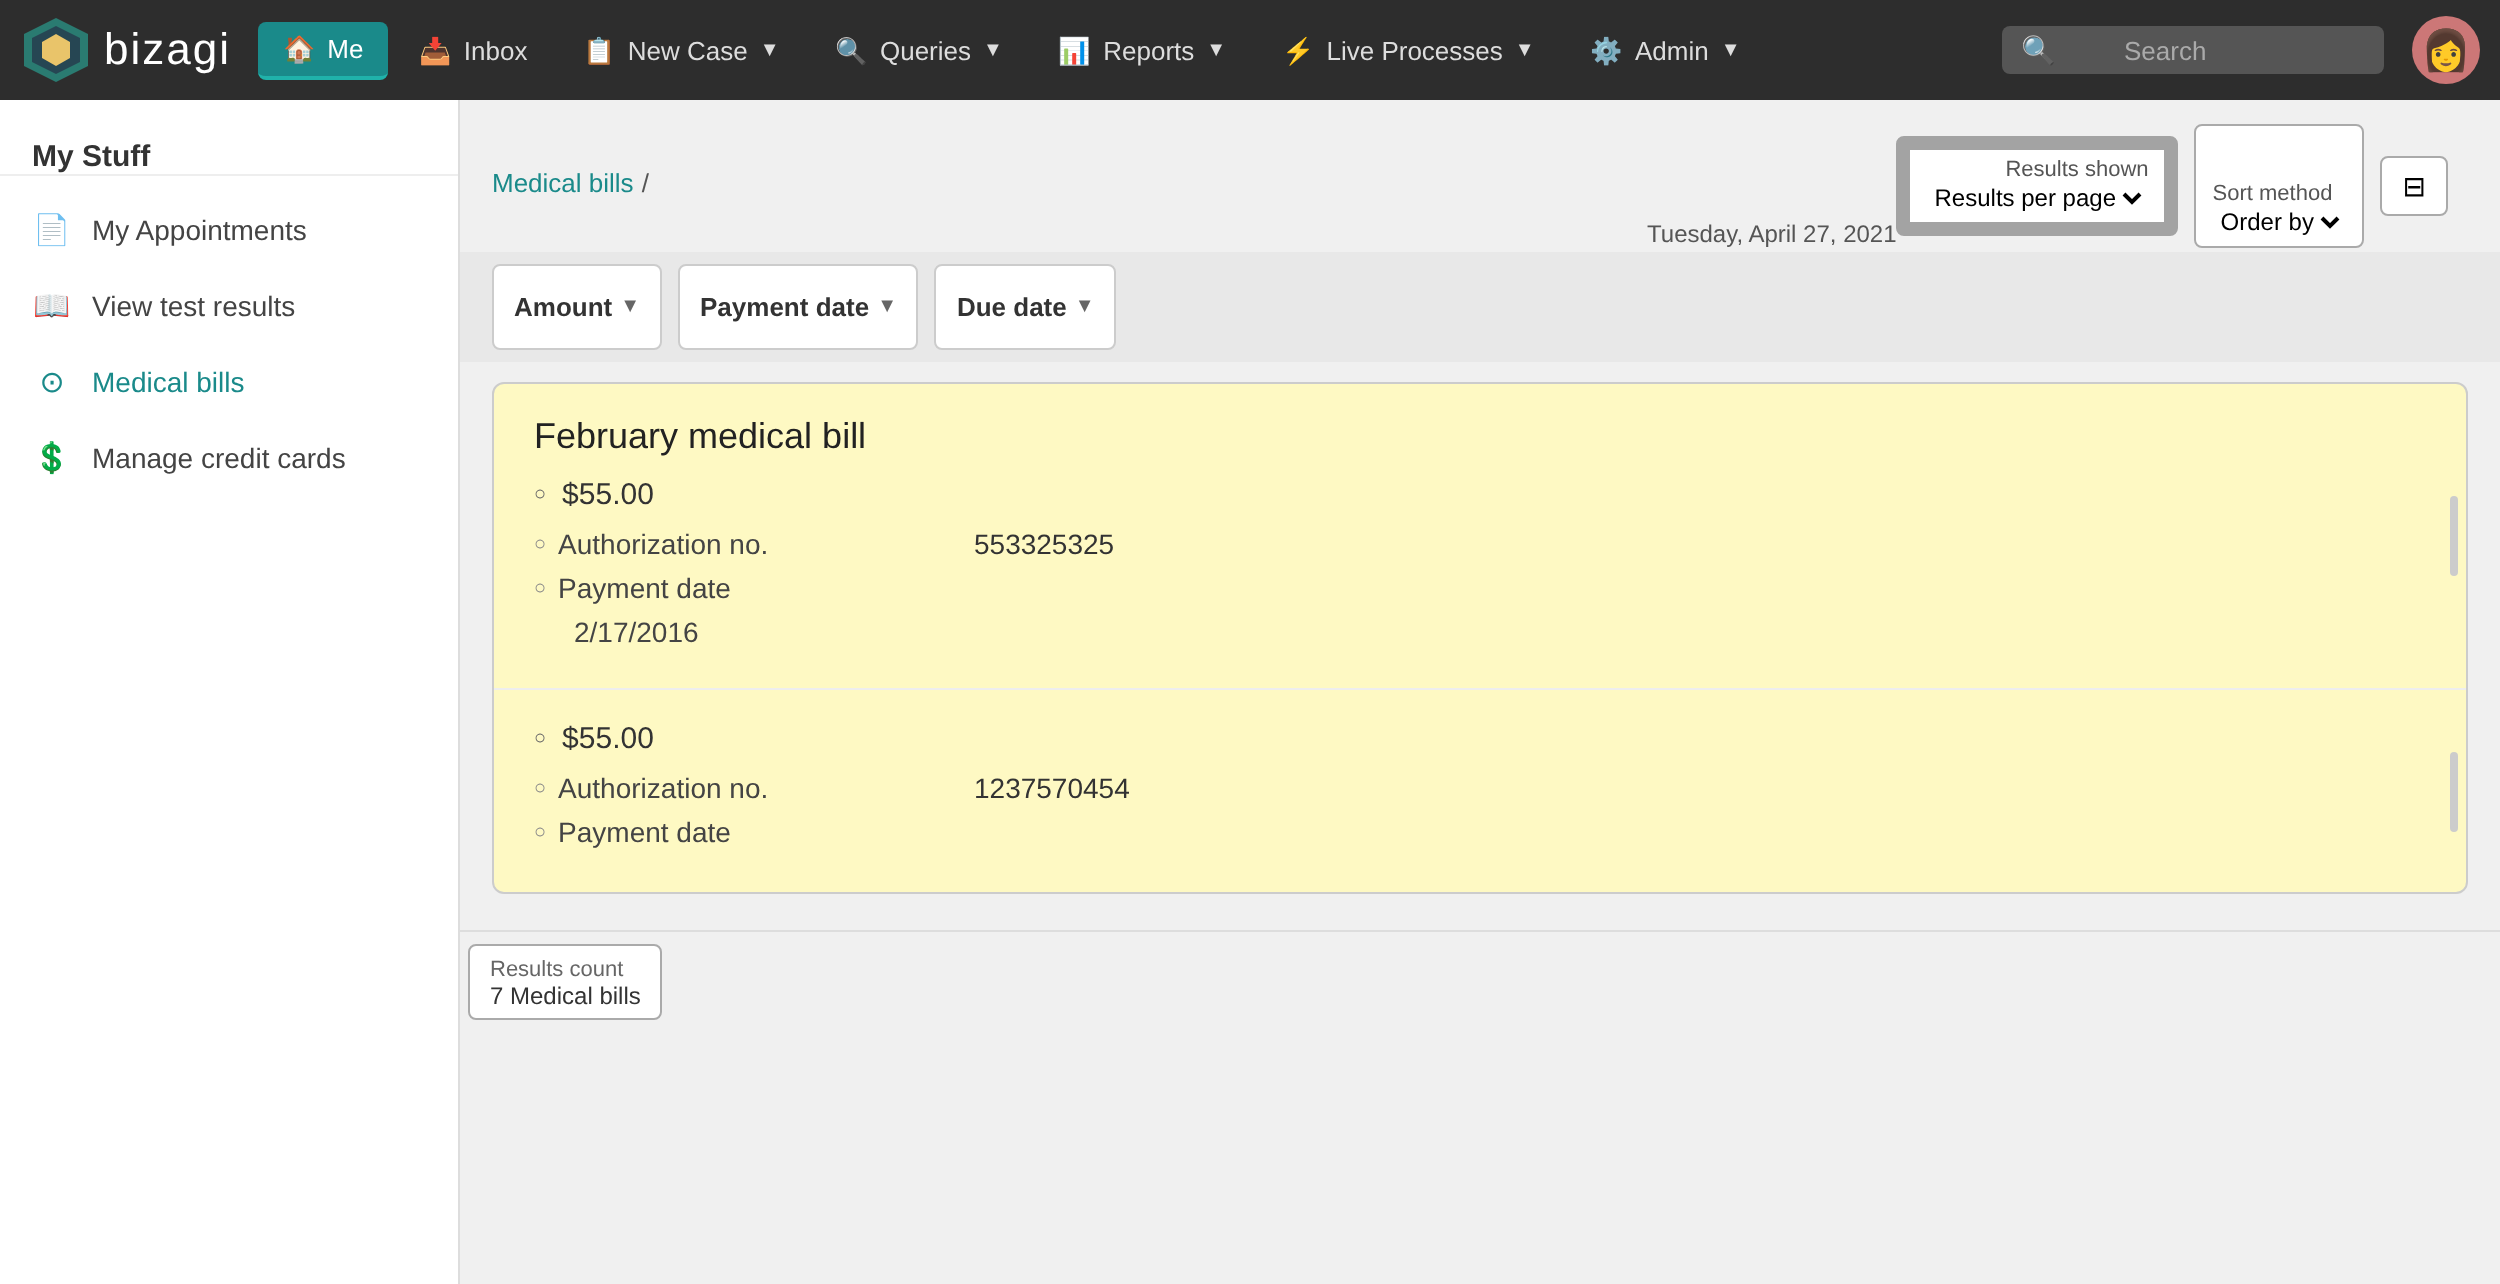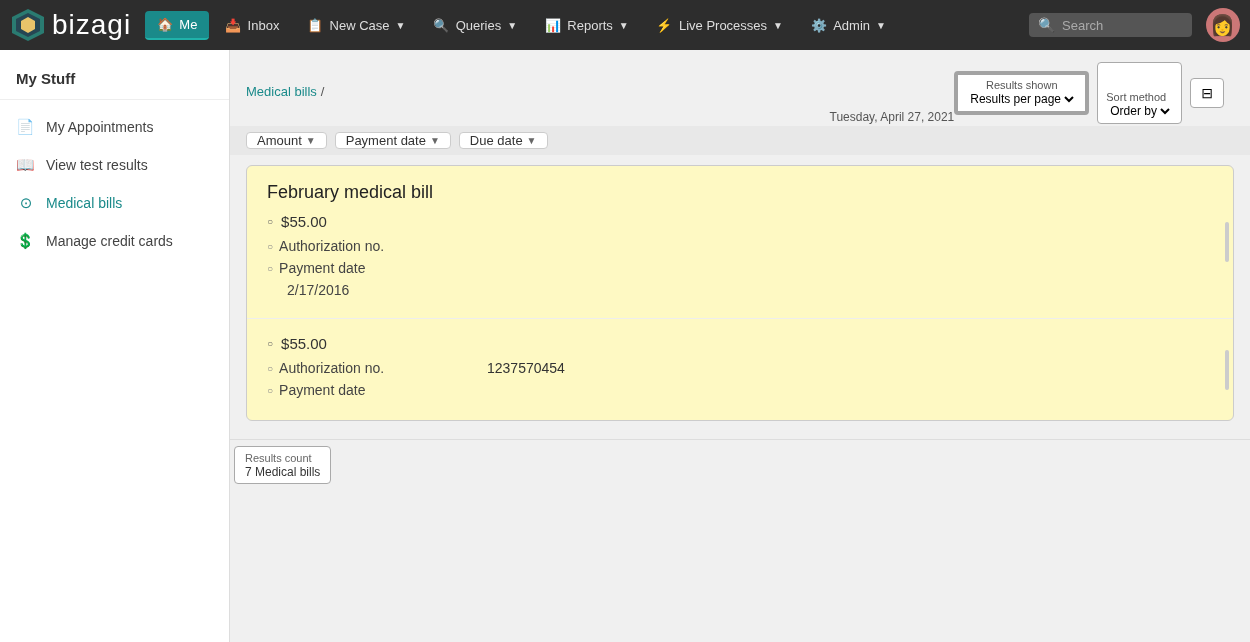--- a/index.html
+++ b/index.html
@@ -19,21 +19,21 @@
       align-items: center;
       margin-right: 10px;
       gap: 6px;
     }
     .logo-icon {
       width: 36px;
       height: 36px;
     }
     .logo-text {
       color: white;
-      font-size: 28px;
+      font-size: 22px;
       font-weight: 300;
       letter-spacing: 1px;
     }
     .nav-item {
       color: #ddd;
       padding: 6px 12px;
       border-radius: 4px;
       cursor: pointer;
       display: flex;
       align-items: center;
@@ -57,20 +57,21 @@
       gap: 6px;
       min-width: 160px;
     }
     .search-area input {
       background: transparent;
       border: none;
       outline: none;
       color: #f0abfc;
       font-size: 13px;
       width: 120px;
+      margin-left: 28px;
     }
     .search-area input::placeholder { color: #aaa; }
     .avatar {
       width: 34px;
       height: 34px;
       border-radius: 50%;
       background: #c77;
       margin-left: 10px;
       overflow: hidden;
       display: flex;
@@ -90,21 +91,21 @@
       width: 230px;
       background: white;
       border-right: 1px solid #ddd;
       padding: 16px 0;
       flex-shrink: 0;
     }
     .sidebar-title {
       font-size: 15px;
       font-weight: 600;
       color: #333;
-      padding: 4px 16px 12px 16px;
+      padding: 4px 16px 0 16px;
       border-bottom: 1px solid #eee;
       margin-bottom: 8px;
     }
     .sidebar-item {
       display: flex;
       align-items: center;
       gap: 10px;
       padding: 10px 16px;
       cursor: pointer;
       color: #444;
@@ -131,28 +132,28 @@
       padding: 10px 16px;
       font-size: 13px;
       color: #555;
       background: #f0f0f0;
       display: flex;
       align-items: center;
       gap: 4px;
     }
     .breadcrumb a { color: #1a8a8a; text-decoration: none; }
     .results-shown-box {
-      border: 4px solid #a3a3a3;
+      border: 7px solid #a3a3a3;
       border-radius: 4px;
       padding: 4px 8px;
       font-size: 12px;
       background: white;
       display: flex;
       flex-direction: column;
-      align-items: center;
+      align-items: flex-end;
     }
     .results-shown-box label {
       font-size: 11px;
       color: #555;
       display: block;
     }
     .results-shown-select {
       font-size: 12px;
       border: none;
       outline: none;
@@ -200,23 +201,24 @@
       gap: 8px;
       background: #e8e8e8;
     }
     .filter-chip {
       display: flex;
       align-items: center;
       gap: 4px;
       background: white;
       border: 1px solid #ccc;
       border-radius: 4px;
-      padding: 0 10px;
+      padding: 13px 10px;
       font-size: 13px;
       cursor: pointer;
+      font-weight: bold;
     }
     .filter-chip .arr { font-size: 10px; color: #666; }
 
     
     .results-area {
       padding: 10px 16px;
     }
     .result-card {
       background: #fef9c3;
       border: 1px solid #ccc;
@@ -454,20 +456,21 @@
       <div class="result-card">
 
         <div class="bill-entry">
           <div class="scrollbar-indicator"></div>
           <div class="bill-title">February medical bill</div>
           <div class="bill-amount">
             <span>$55.00</span>
           </div>
           <div class="bill-field">
             <div class="bill-field-label">Authorization no.</div>
+            <div class="bill-field-value">553325325</div>
           </div>
           <div class="bill-field">
             <div class="bill-field-label">Payment date</div>
           </div>
           <div class="bill-subfield">2/17/2016</div>
         </div>
 
         <div class="bill-entry">
           <div class="scrollbar-indicator"></div>
           <div class="bill-amount">

